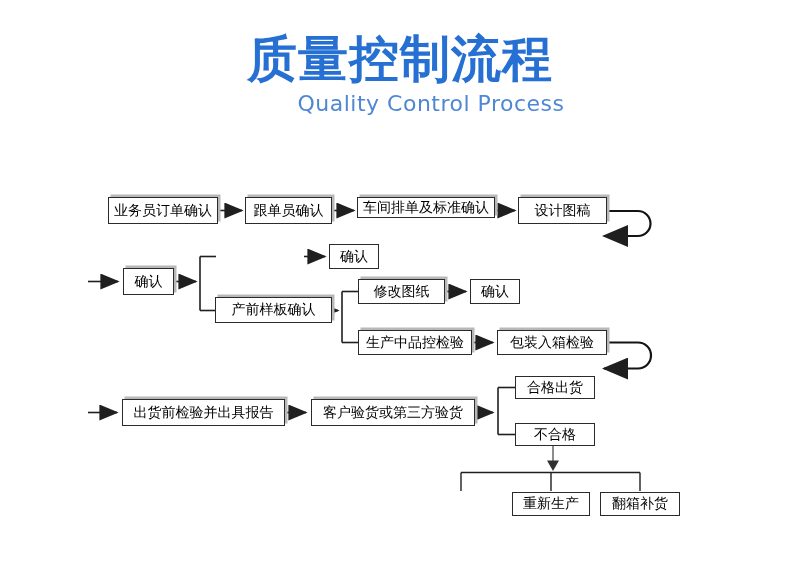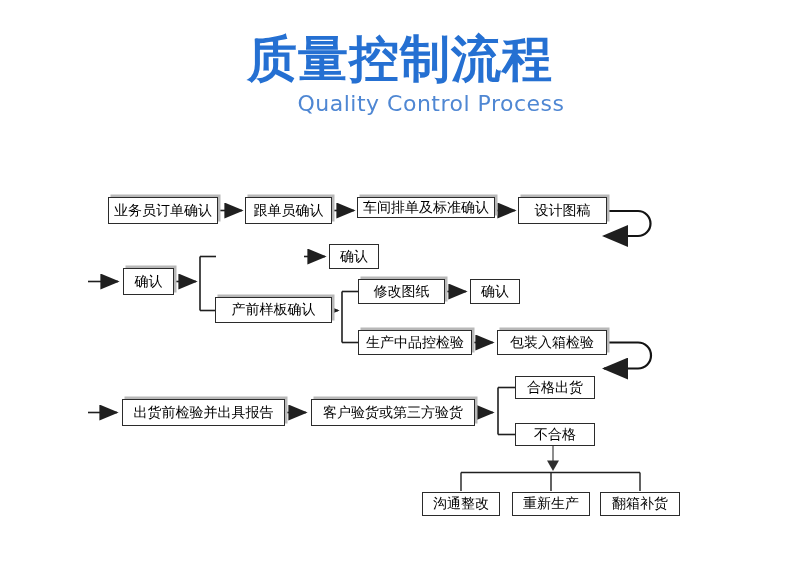--- a/index.html
+++ b/index.html
@@ -102,17 +102,16 @@
   <div class="node shadow" style="left:358px;top:279px;width:87px;height:25px">修改图纸</div>
   <div class="node" style="left:470px;top:279px;width:50px;height:25px">确认</div>
   <div class="node shadow" style="left:358px;top:330px;width:114px;height:25px">生产中品控检验</div>
   <div class="node shadow" style="left:497px;top:330px;width:110px;height:25px">包装入箱检验</div>
 
   <div class="node shadow" style="left:122px;top:399px;width:163px;height:27px">出货前检验并出具报告</div>
   <div class="node shadow" style="left:311px;top:399px;width:164px;height:27px">客户验货或第三方验货</div>
   <div class="node" style="left:515px;top:376px;width:80px;height:23px">合格出货</div>
   <div class="node" style="left:515px;top:423px;width:80px;height:23px">不合格</div>
 
-  <div class="node" style="left:422px;top:492px;width:78px;height:24px">沟通整改</div>
   <div class="node" style="left:512px;top:492px;width:78px;height:24px">重新生产</div>
   <div class="node" style="left:600px;top:492px;width:80px;height:24px">翻箱补货</div>
 
 </div>
 
 </body></html>

